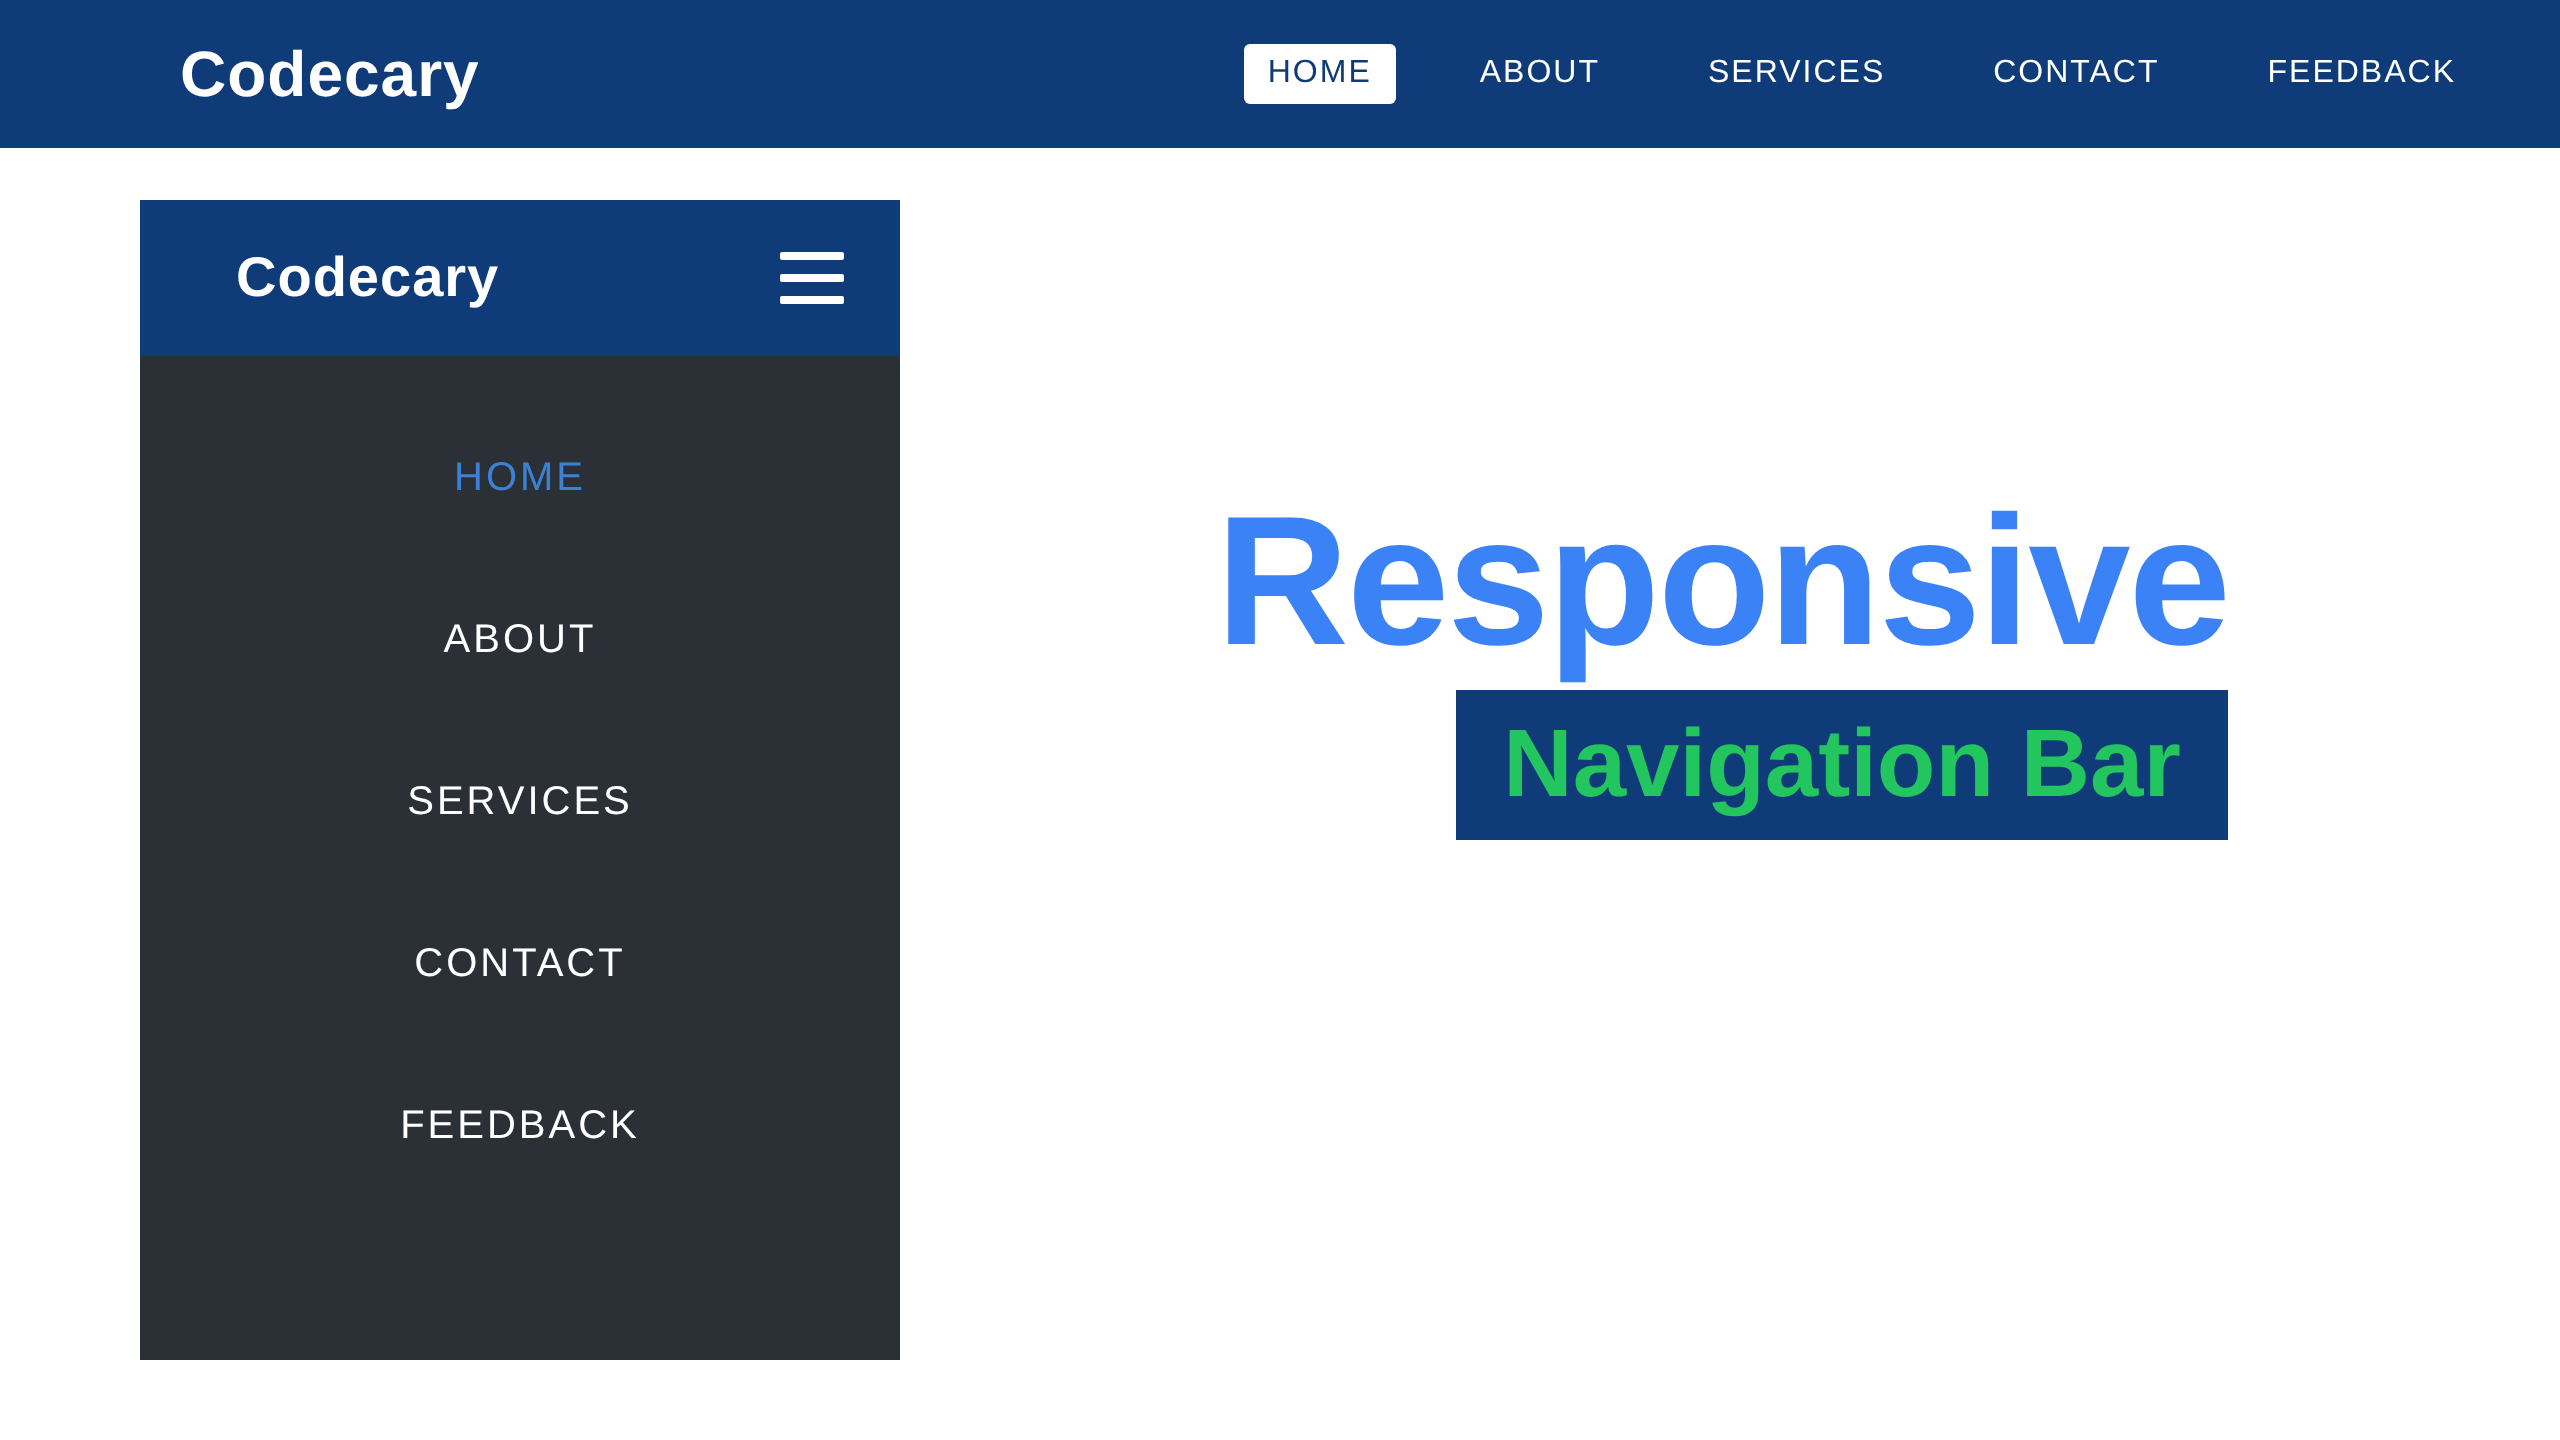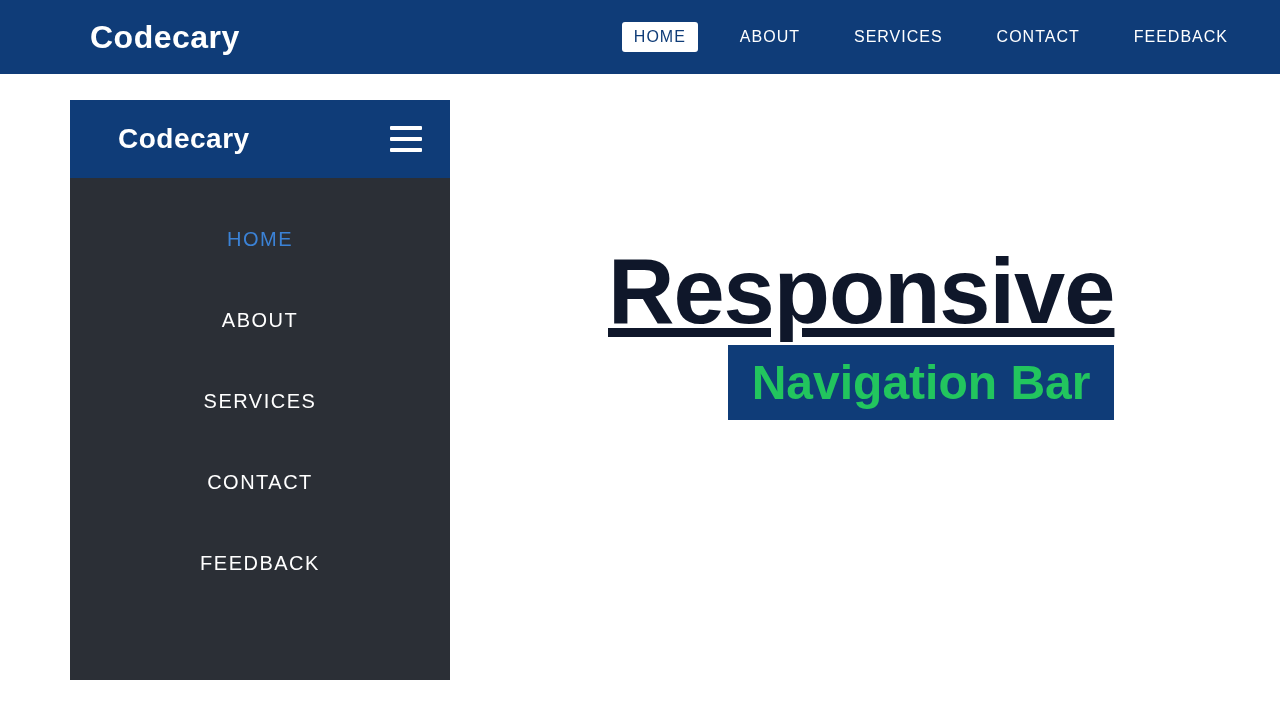--- a/index.html
+++ b/index.html
@@ -106,24 +106,23 @@
 
   
   .hero {
     position: absolute;
     left: 608px;
     top: 245px;
   }
   .hero-line1 {
     font-size: 92px;
     font-weight: 800;
-    color: #0f172a;
+    color: #3b82f6;
     letter-spacing: -1px;
     line-height: 1;
-    text-decoration: underline;
   }
   .hero-line2-wrap {
     margin-top: 8px;
     display: inline-block;
     background: #0f3c78;
     padding: 10px 24px;
   }
   .hero-line2 {
     font-size: 48px;
     font-weight: 700;

